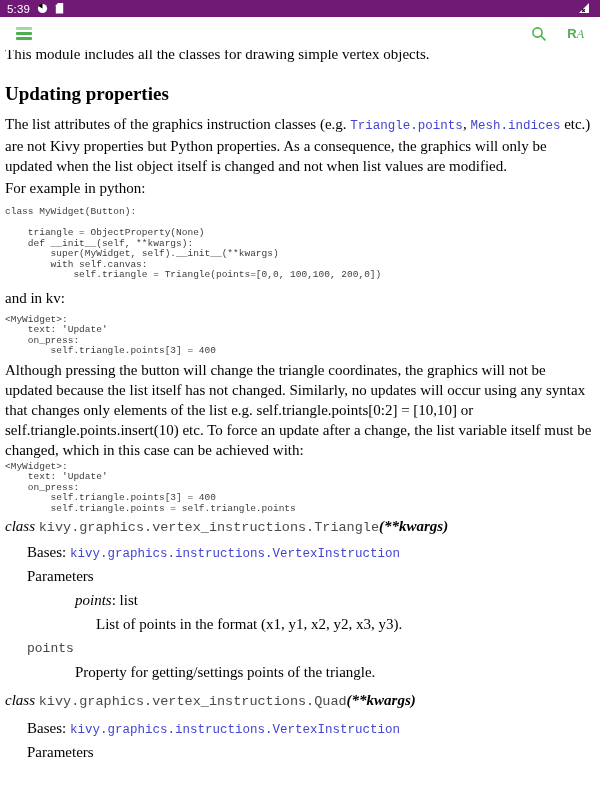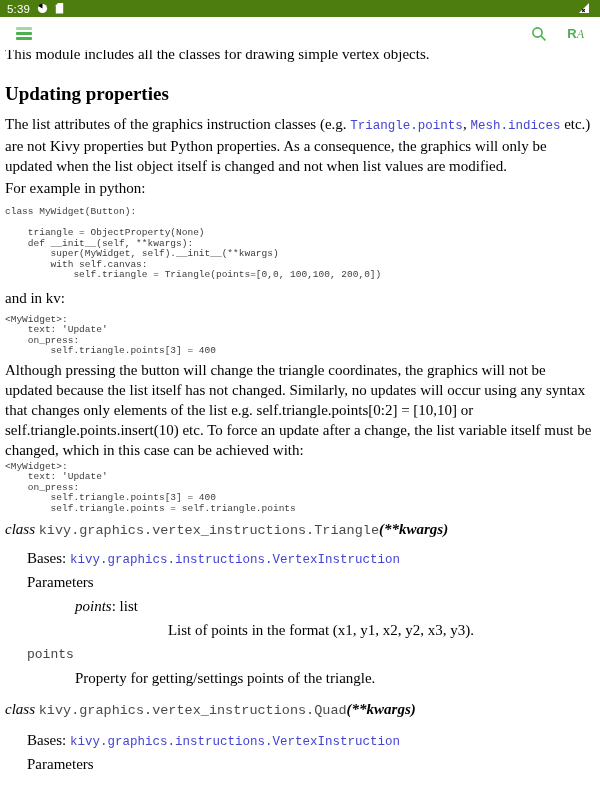--- a/index.html
+++ b/index.html
@@ -1,21 +1,21 @@
 <!DOCTYPE html>
 <html><head>
 <meta charset="utf-8">
 <style>
   * { margin: 0; padding: 0; box-sizing: border-box; }
   html, body { width: 600px; height: 800px; overflow: hidden; background: #fff; }
   body { font-family: "Liberation Serif", serif; color: #000; }
 
   
   .status-bar {
-    height: 17px; background: #4d7c0f; color: #fff;
+    height: 17px; background: #701a75; color: #fff;
     display: flex; align-items: center; padding: 0 7px;
     font-family: "Liberation Sans", sans-serif; font-size: 11px;
   }
   .sb-left { display: flex; align-items: center; gap: 7px; }
   .sb-right { margin-left: auto; display: flex; align-items: center; gap: 4px; flex-direction: column; }
   .sb-time { font-size: 11.5px; letter-spacing: .2px; }
   .sb-net { font-size: 8.5px; font-weight: bold; letter-spacing: .3px; }
   .sb-ic { display: inline-flex; align-items: center; }
 
   
@@ -42,28 +42,28 @@
   a.mono-link {
     font-family: "Liberation Mono", monospace;
     font-size: 12.5px; color: #4343d6; cursor: pointer;
   }
   pre.code {
     font-family: "Liberation Mono", monospace;
     font-size: 9.5px; line-height: 10.5px; color: #3d3d3d;
     white-space: pre;
   }
 
-  .sig { font-size: 15px; line-height: 27px; }
+  .sig { font-size: 15px; line-height: 20px; }
   .sig .kw { font-style: italic; }
   .sig .nm { font-family: "Liberation Mono", monospace; font-size: 13.5px; color: #4a4a4a; }
   .sig .ar { font-style: italic; font-weight: bold; font-size: 15px; }
 
   .ind1 { margin-left: 22px; }
   .ind2 { margin-left: 70px; }
-  .ind3 { margin-left: 42px; text-align: center; }
+  .ind3 { margin-left: 91px; }
   .dl-line { font-size: 15px; line-height: 16px; }
   .param-name { font-style: italic; }
   .attr-mono { font-family: "Liberation Mono", monospace; font-size: 13px; line-height: 18px; color: #444; }
 </style>
 </head>
 <body>
 
 <div class="status-bar">
   <div class="sb-left">
     <span class="sb-time">5:39</span>

